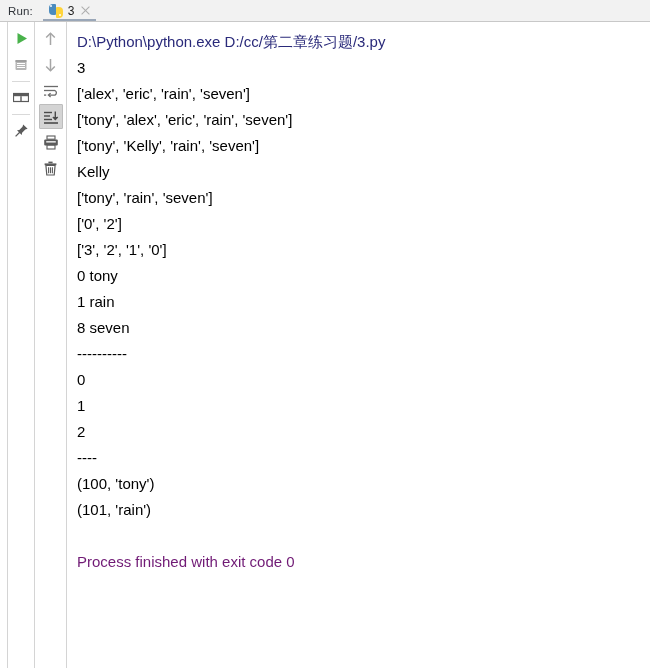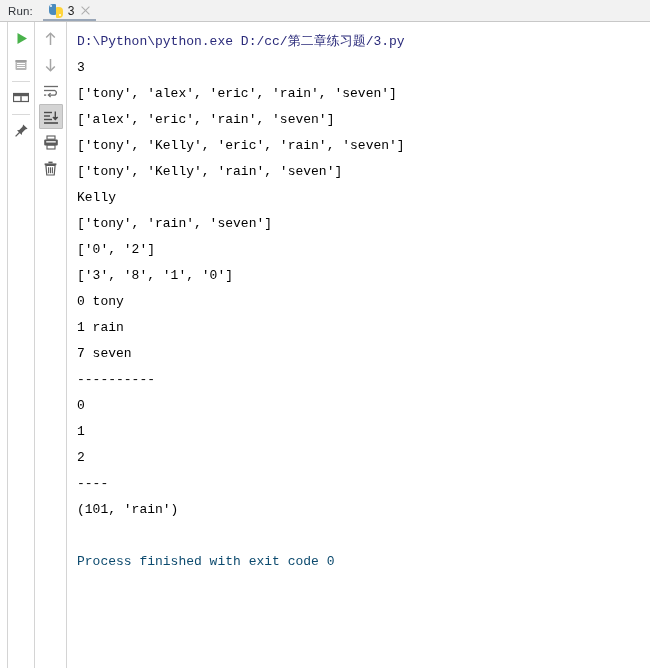--- a/index.html
+++ b/index.html
@@ -161,28 +161,28 @@
   
   .console {
     flex: 1;
     background: #ffffff;
     padding: 7px 0 0 10px;
     overflow: hidden;
   }
   .line {
     display: block;
     height: 26px;
-    font-family: Liberation Mono, monospace;
-    font-size: 13px;
+    font-family: Liberation Sans, sans-serif;
+    font-size: 15px;
     line-height: 26px;
     white-space: pre;
     color: #000000;
   }
   .line.cmd   { color: #2a2a7a; }
-  .line.fin   { color: #0c4a6e; }
+  .line.fin   { color: #701a75; }
   .line.blank { color: transparent; }
 </style>
 </head>
 <body>
 
 <div class="window">
 
   <div class="runbar">
     <span class="runbar-label">Run:</span>
 
@@ -295,36 +295,36 @@
           <line x1="7.5" y1="6.3" x2="7.5" y2="12.2" stroke="#5b5b5b" stroke-width="1.1"></line>
           <line x1="9.4" y1="6.3" x2="9.4" y2="12.2" stroke="#5b5b5b" stroke-width="1.1"></line>
         </svg>
       </div>
     </div>
 
     <div class="console">
       <div id="console-lines">
           <span class="line cmd">D:\Python\python.exe D:/cc/第二章练习题/3.py</span>
           <span class="line ">3</span>
+          <span class="line ">['alex', 'eric', 'rain', 'seven']</span>
           <span class="line ">['tony', 'alex', 'eric', 'rain', 'seven']</span>
-          <span class="line ">['alex', 'eric', 'rain', 'seven']</span>
-          <span class="line ">['tony', 'Kelly', 'eric', 'rain', 'seven']</span>
           <span class="line ">['tony', 'Kelly', 'rain', 'seven']</span>
           <span class="line ">Kelly</span>
           <span class="line ">['tony', 'rain', 'seven']</span>
           <span class="line ">['0', '2']</span>
-          <span class="line ">['3', '8', '1', '0']</span>
+          <span class="line ">['3', '2', '1', '0']</span>
           <span class="line ">0 tony</span>
           <span class="line ">1 rain</span>
-          <span class="line ">7 seven</span>
+          <span class="line ">8 seven</span>
           <span class="line ">----------</span>
           <span class="line ">0</span>
           <span class="line ">1</span>
           <span class="line ">2</span>
           <span class="line ">----</span>
+          <span class="line ">(100, 'tony')</span>
           <span class="line ">(101, 'rain')</span>
           <span class="line blank">&nbsp;</span>
           <span class="line fin">Process finished with exit code 0</span>
         </div>
     </div>
 
   </div>
 </div>
 
 </body></html>

